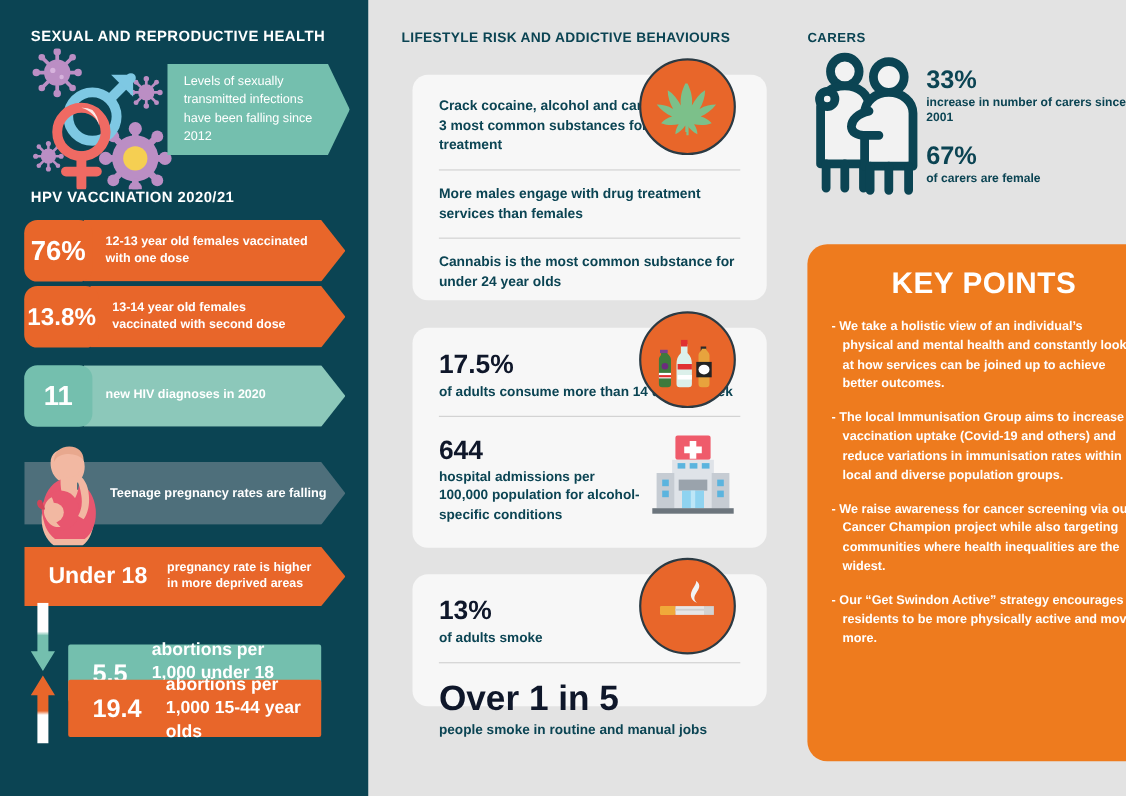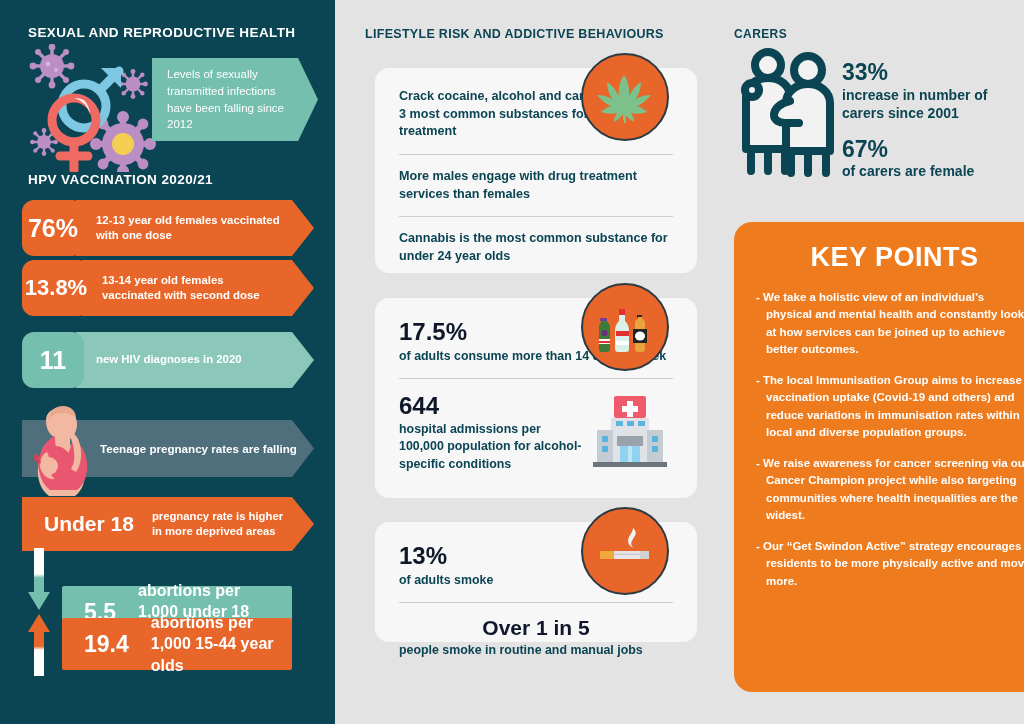--- a/index.html
+++ b/index.html
@@ -114,41 +114,41 @@
     position: absolute; left: 40px; width: 322px;
     background: #f7f7f7; border-radius: 14px;
     padding: 20px 24px;
   }
   .card-1 { top: 68px; height: 205px; }
   .card-2 { top: 298px; height: 200px; }
   .card-3 { top: 522px; height: 120px; }
   .card p { color: #0b4453; font-size: 12.6px; line-height: 1.4; font-weight: 600; }
   .divider { height: 1px; background: #cfcfcf; margin: 13px 0; }
   .bignum { color: #0f172a; font-size: 24px; font-weight: bold; line-height: 1.15; }
-  .bignum.xl { font-size: 21px; text-align: center; }
+  .bignum.xl { font-size: 32px; }
   .sub { color: #0b4453; font-size: 12.4px; line-height: 1.38; font-weight: 600; margin-top: 2px;}
-  .with-icon { display: flex; justify-content: space-between; align-items: flex-start; }
+  .with-icon { display: flex; justify-content: space-between; align-items: flex-end; }
   .with-icon .txtcol { flex: 1; }
 
   .circ {
     position: absolute; width: 88px; height: 88px; border-radius: 50%;
     background: #e8662a; border: 2px solid #2b3a43;
     display: flex; align-items: center; justify-content: center; z-index: 5;
   }
   .circ-1 { left: 246px; top: 53px; }
   .circ-2 { left: 246px; top: 283px; }
   .circ-3 { left: 246px; top: 507px; }
 
   
   .right-col { flex: 1; position: relative; background: #e3e3e3; }
   .carers-title { position: absolute; left: 14px; top: 27px; color:#0b4453; font-size: 12px; font-weight:bold; letter-spacing:0.4px;}
   .carers-icon { position: absolute; left: 12px; top: 45px; width: 110px; height: 135px; }
   .carers-stats { position: absolute; left: 122px; top: 60px; }
   .carers-stats .cnum { color: #0b4453; font-size: 23px; font-weight: bold; line-height: 1.12; }
-  .carers-stats .ctxt { color: #0b4453; font-size: 14px; font-weight: 600; line-height: 1.32; }
+  .carers-stats .ctxt { color: #0b4453; font-size: 11px; font-weight: 600; line-height: 1.32; }
   .carers-gap { height: 14px; }
 
   .keypoints {
     position: absolute; left: 14px; top: 222px; width: 321px; height: 470px;
     background: #ee7b1e; border-radius: 18px; padding: 20px 22px 10px 22px;
   }
   .kp-title { color: #fff; font-size: 27px; font-weight: bold; text-align: center; letter-spacing: 0.5px; margin-bottom: 16px;}
   .kp-item { color: #fff; font-size: 11.5px; line-height: 1.5; font-weight: 600; margin-bottom: 14px; padding-left: 10px; text-indent: -10px;}
 </style>
 </head>

